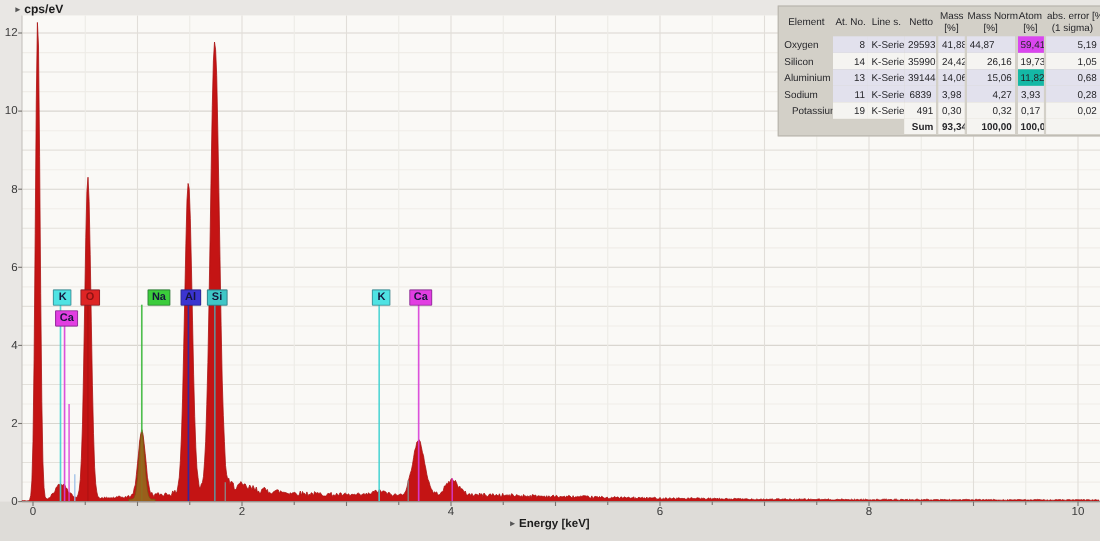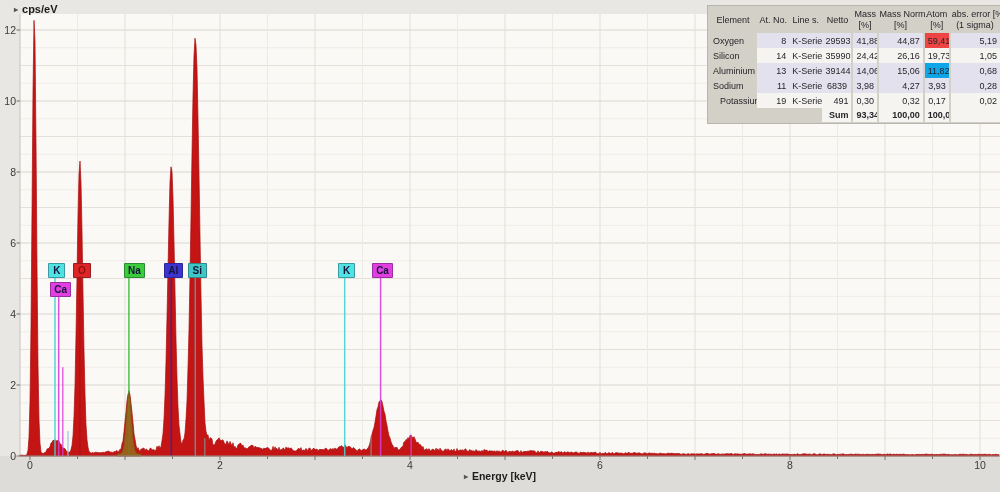--- a/index.html
+++ b/index.html
@@ -142,21 +142,21 @@
       <div class="tick-label x-tick" style="left: 967px; top: 459px;">10</div>
     </div>
 
   <div class="axis-title y"><span class="arr">▸</span><span>cps/eV</span></div>
   <div class="axis-title x"><span class="arr">▸</span><span>Energy [keV]</span></div>
 
   <div id="element-labels">
       <div class="elabel" style="left: 48.485px; top: 263px; width: 13px; background: rgb(79, 227, 227);">K</div>
       <div class="elabel" style="left: 50.19px; top: 282px; width: 17px; background: rgb(226, 62, 226);">Ca</div>
       <div class="elabel" style="left: 72.875px; top: 263px; width: 14px; background: rgb(222, 36, 36); color: rgb(140, 18, 18);">O</div>
-      <div class="elabel" style="left: 124px; top: 263px; width: 17px; background: rgb(59, 204, 59);">Na</div>
+      <div class="elabel" style="left: 134px; top: 263px; width: 17px; background: rgb(59, 204, 59);">Na</div>
       <div class="elabel" style="left: 163.765px; top: 263px; width: 15px; background: rgb(59, 52, 209);">Al</div>
       <div class="elabel" style="left: 187.8px; top: 263px; width: 15px; background: rgb(63, 198, 198);">Si</div>
       <div class="elabel" style="left: 338.235px; top: 263px; width: 13px; background: rgb(79, 227, 227);">K</div>
       <div class="elabel" style="left: 372.05px; top: 263px; width: 17px; background: rgb(226, 62, 226);">Ca</div>
     </div>
 
   <div class="quant-table">
     <table id="qtable">
       <colgroup id="qcols">
           <col style="width: 48px;">
@@ -200,42 +200,42 @@
             </th>
           </tr>
         </thead>
       <tbody id="qbody">
           <tr>
             <td style="text-align: left; padding-left: 4px;">Oxygen</td>
             <td style="text-align: right; background: rgb(226, 225, 237);">8</td>
             <td style="text-align: left; background: rgb(226, 225, 237);">K-Serie</td>
             <td style="text-align: right; background: rgb(226, 225, 237);">29593</td>
             <td style="text-align: right; background: rgb(226, 225, 237); border-left: 2px solid rgb(211, 208, 200);">41,88</td>
-            <td style="text-align: right; background: rgb(226, 225, 237); border-left: 2px solid rgb(211, 208, 200);">44,87</td>
-            <td style="background: #ef4444; border-left: 2px solid rgb(211, 208, 200);">59,41</td>
+            <td style="text-align: left; background: rgb(226, 225, 237); border-left: 2px solid rgb(211, 208, 200);">44,87</td>
+            <td style="background: #d946ef; border-left: 2px solid rgb(211, 208, 200);">59,41</td>
             <td style="text-align: right; background: rgb(226, 225, 237); border-left: 2px solid rgb(211, 208, 200);">5,19</td>
           </tr>
           <tr>
             <td style="text-align: left; padding-left: 4px;">Silicon</td>
             <td style="text-align: right; background: rgb(245, 244, 241); margin-left: 16px;">14</td>
             <td style="text-align: left; background: rgb(245, 244, 241);">K-Serie</td>
             <td style="text-align: right; background: rgb(245, 244, 241);">35990</td>
             <td style="text-align: right; background: rgb(245, 244, 241); border-left: 2px solid rgb(211, 208, 200);">24,42</td>
             <td style="text-align: right; background: rgb(245, 244, 241); border-left: 2px solid rgb(211, 208, 200);">26,16</td>
             <td style="text-align: right; background: rgb(245, 244, 241); border-left: 2px solid rgb(211, 208, 200);">19,73</td>
             <td style="text-align: right; background: rgb(245, 244, 241); border-left: 2px solid rgb(211, 208, 200);">1,05</td>
           </tr>
           <tr>
             <td style="text-align: left; padding-left: 4px;">Aluminium</td>
             <td style="text-align: right; background: rgb(226, 225, 237);">13</td>
             <td style="text-align: left; background: rgb(226, 225, 237);">K-Serie</td>
             <td style="text-align: right; background: rgb(226, 225, 237);">39144</td>
             <td style="text-align: right; background: rgb(226, 225, 237); border-left: 2px solid rgb(211, 208, 200);">14,06</td>
             <td style="text-align: right; background: rgb(226, 225, 237); border-left: 2px solid rgb(211, 208, 200);">15,06</td>
-            <td style="text-align: right; background: #0ea5e9; border-left: 2px solid rgb(211, 208, 200);">11,82</td>
+            <td style="text-align: right; background: #14b8a6; border-left: 2px solid rgb(211, 208, 200);">11,82</td>
             <td style="text-align: right; background: rgb(226, 225, 237); border-left: 2px solid rgb(211, 208, 200);">0,68</td>
           </tr>
           <tr>
             <td style="text-align: left; padding-left: 4px;">Sodium</td>
             <td style="text-align: right; background: rgb(226, 225, 237);">11</td>
             <td style="text-align: left; background: rgb(226, 225, 237);">K-Serie</td>
             <td style="text-align: center; background: rgb(226, 225, 237);">6839</td>
             <td style="text-align: right; background: rgb(226, 225, 237); border-left: 2px solid rgb(211, 208, 200);">3,98</td>
             <td style="text-align: right; background: rgb(226, 225, 237); border-left: 2px solid rgb(211, 208, 200);">4,27</td>
             <td style="text-align: right; background: rgb(226, 225, 237); border-left: 2px solid rgb(211, 208, 200);">3,93</td>

